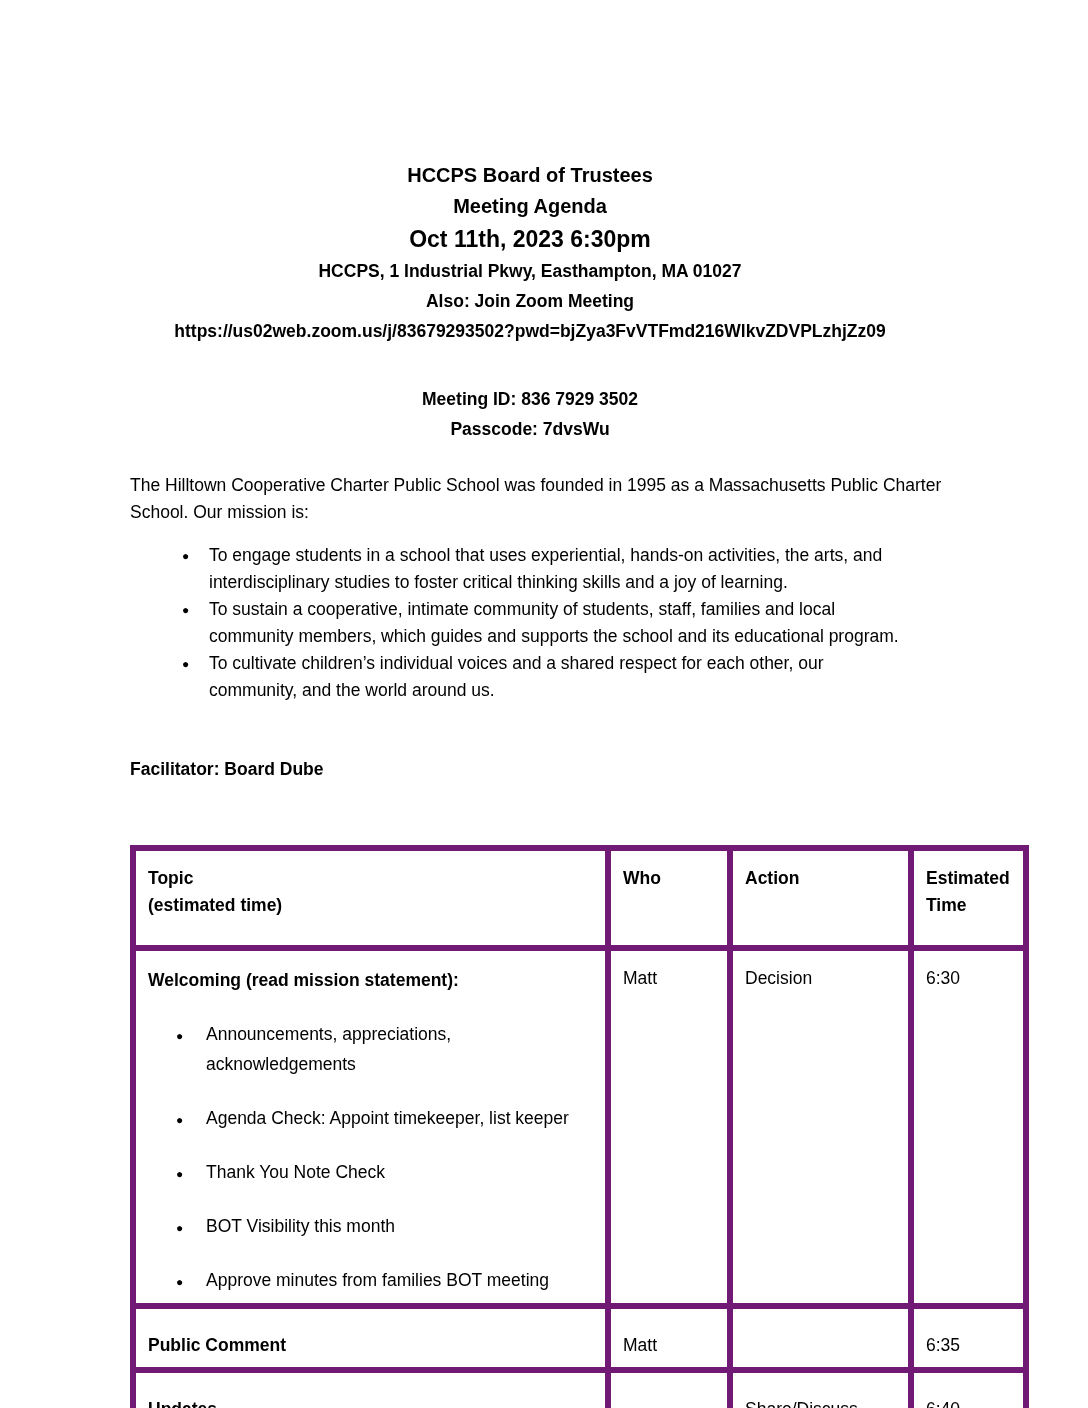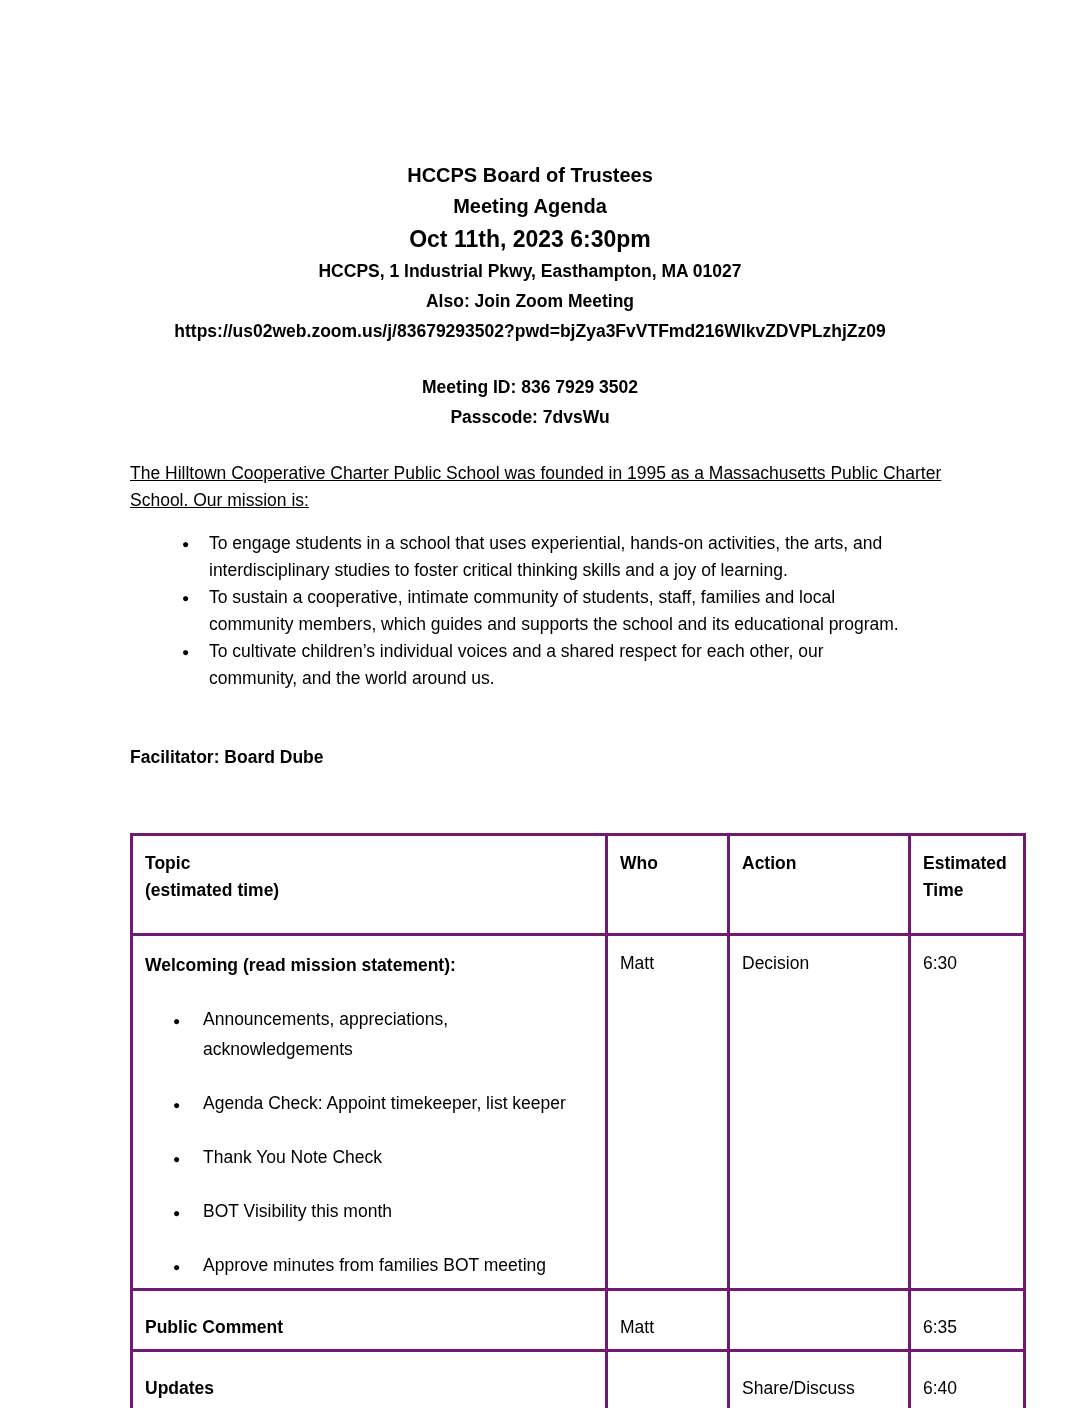--- a/index.html
+++ b/index.html
@@ -25,32 +25,31 @@
   
   .doc-header {
     padding-top: 160px;
     width: 900px;
     margin: 0 auto;
     text-align: center;
   }
   .t1 { font-size: 20px; line-height: 31px; font-weight: bold; }
   .t2 { font-size: 23px; line-height: 34px; font-weight: bold; }
   .hline { font-size: 17.5px; line-height: 30px; font-weight: bold; }
-  .gap-top { margin-top: 26px; text-align: center; }
+  .gap-top { margin-top: 38px; text-align: center; }
 
   
   .mission {
     margin: 28px 0 0 130px;
     width: 832px;
   }
   .intro {
     margin: 0;
     font-size: 17.5px;
     line-height: 27px;
-    text-decoration: underline;
   }
   ul.bullets {
     list-style: none;
     margin: 16px;
     padding: 0;
     width: 770px;
   }
   ul.bullets li {
     position: relative;
     padding-left: 63px;
@@ -76,21 +75,21 @@
   
   table.agenda {
     border-collapse: collapse;
     table-layout: fixed;
     margin: 62px 0 0 130px;
     width: 893px;
     border: 3px solid #000;
   }
   table.agenda th,
   table.agenda td {
-    border: 3px solid #701a75;
+    border: 6px solid #701a75;
     vertical-align: top;
     text-align: left;
     font-size: 17.5px;
     line-height: 27px;
     padding: 14px 8px 8px 12px;
     box-sizing: border-box;
     overflow: hidden;
   }
   table.agenda th {
     font-weight: bold;

